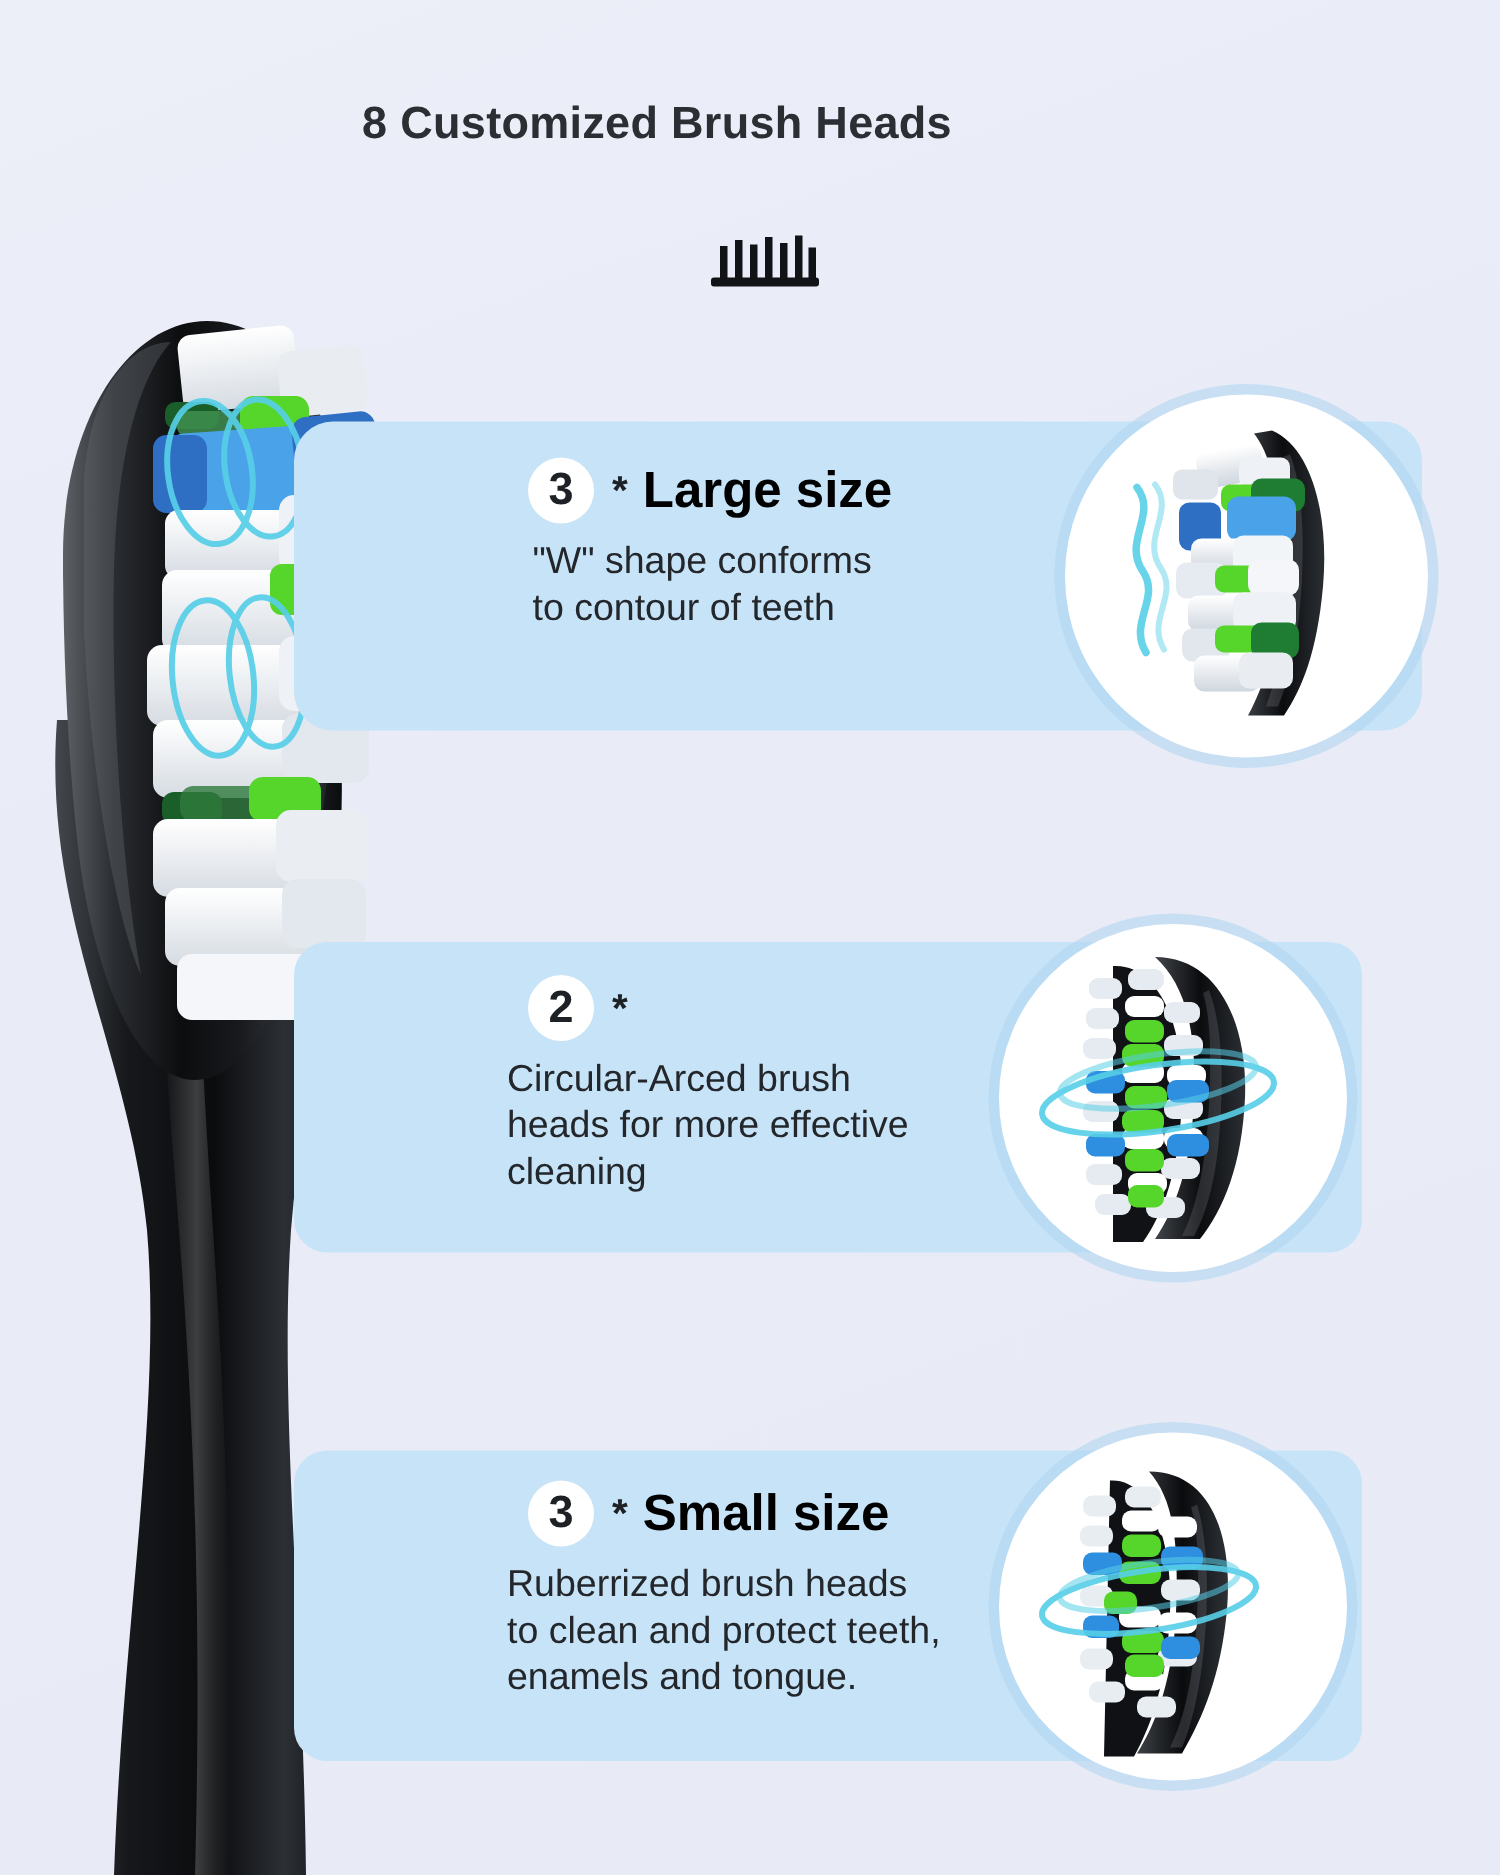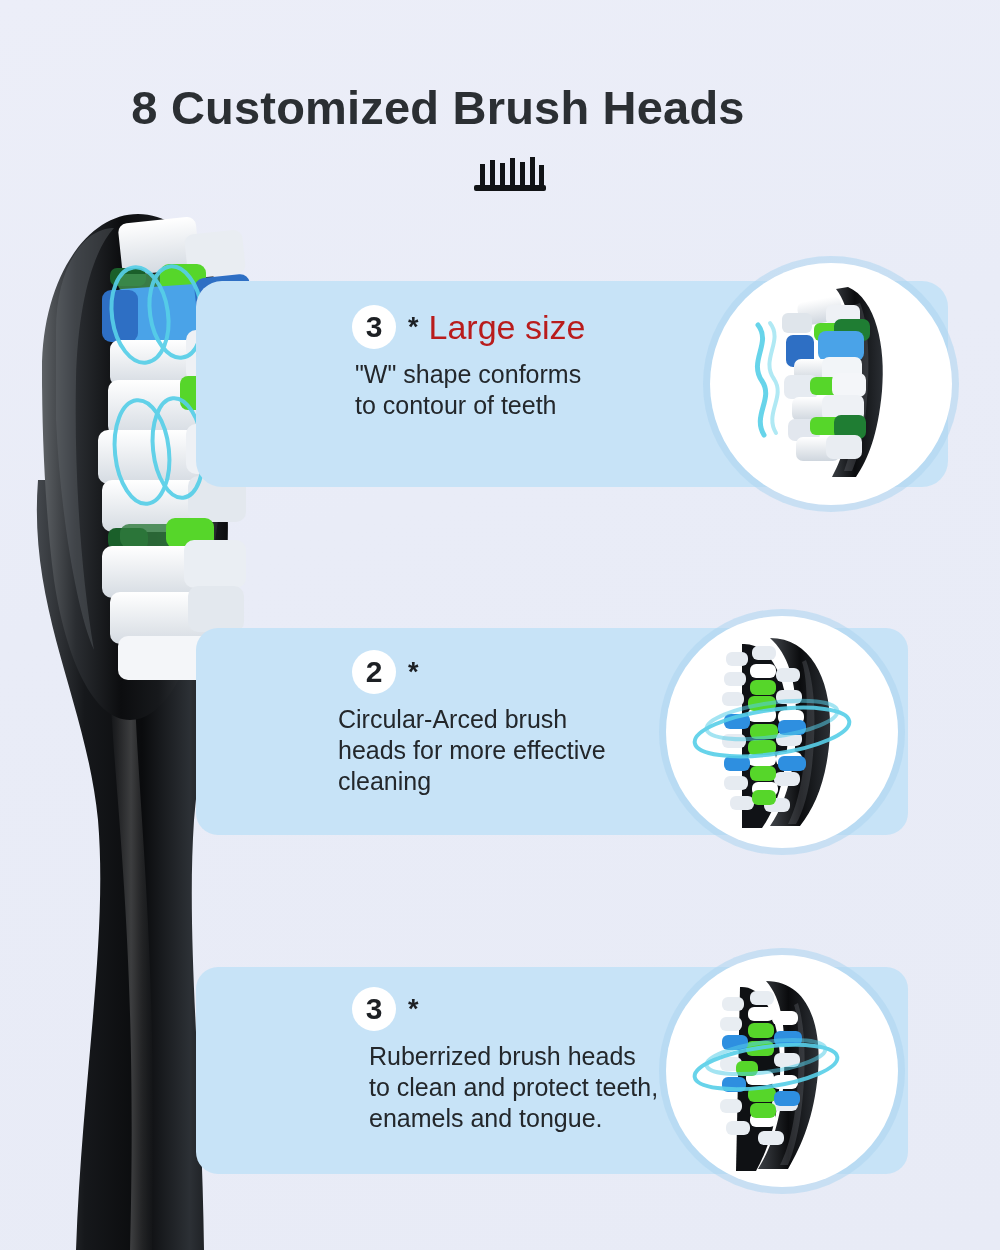--- a/index.html
+++ b/index.html
@@ -6,22 +6,22 @@
   body{
     width:1000px;height:1250px;
     background:linear-gradient(160deg,#eceef8 0%,#e9ecf7 40%,#e8ebf6 100%);
     font-family:"Liberation Sans", sans-serif;
     overflow:hidden;position:relative;
   }
   .stage{position:absolute;inset:0;}
 
   
   .title{
-    position:absolute;top:80px;left:0;width:876px;text-align:center;
-    font-size:47px;font-weight:bold;color:#2b2f33;letter-spacing:.2px;
+    position:absolute;top:66px;left:0;width:876px;text-align:center;
+    font-size:30px;font-weight:bold;color:#2b2f33;letter-spacing:.2px;
     font-family:"Liberation Sans", sans-serif;
   }
   .comb{position:absolute;top:152px;left:470px;width:80px;height:42px;}
 
   
   .product{position:absolute;left:-10px;top:180px;width:330px;height:1070px;}
 
   
   .card{
     position:absolute;left:196px;
@@ -37,29 +37,29 @@
   .c1 .head-row{left:156px;top:24px;}
   .c2 .head-row{left:156px;top:22px;}
   .c3 .head-row{left:156px;top:20px;}
 
   .numbadge{
     width:44px;height:44px;border-radius:50%;background:#ffffff;
     display:flex;align-items:center;justify-content:center;
     font-size:30px;font-weight:bold;color:#1d2024;flex:0 0 auto;
   }
   .star{font-size:27px;font-weight:bold;color:#1d2024;margin-left:2px;line-height:1;}
-  .head-title{font-size:34px;font-weight:normal;color:#b91c1c;white-space:nowrap;}
+  .head-title{font-size:34px;font-weight:bold;color:#000000;white-space:nowrap;}
 
   .desc{
     position:absolute;color:#23272b;font-size:25px;line-height:31px;
     white-space:pre-line;
   }
   .c1 .desc{left:159px;top:78px;}
   .c2 .desc{left:142px;top:76px;}
-  .c3 .desc{left:173px;top:74px;}
+  .c3 .desc{left:142px;top:74px;}
 
   
   .thumb{
     position:absolute;border-radius:50%;
     background:#ffffff;
     box-shadow:0 0 0 7px rgba(173,213,240,.55);
     overflow:hidden;
   }
   .c1 .thumb{right:-4px;top:-18px;width:242px;height:242px;}
   .c2 .thumb{right:10px;top:-12px;width:232px;height:232px;}
@@ -312,20 +312,21 @@
         </svg>
       </div>
     </div>
   </div>
 
   <div class="card c3">
     <div class="card-inner">
       <div class="head-row">
         <span class="numbadge">3</span>
         <span class="star">*</span>
+        <span class="head-title">Small size</span>
       </div>
       <div class="desc">Ruberrized brush heads
 to clean and protect teeth,
 enamels and tongue.</div>
 
       <div class="thumb">
         <svg width="232" height="232" viewBox="0 0 232 232">
           <defs>
             <linearGradient id="tb3" x1="0" y1="0" x2="1" y2="0">
               <stop offset="0%" stop-color="#3d4146"></stop>

